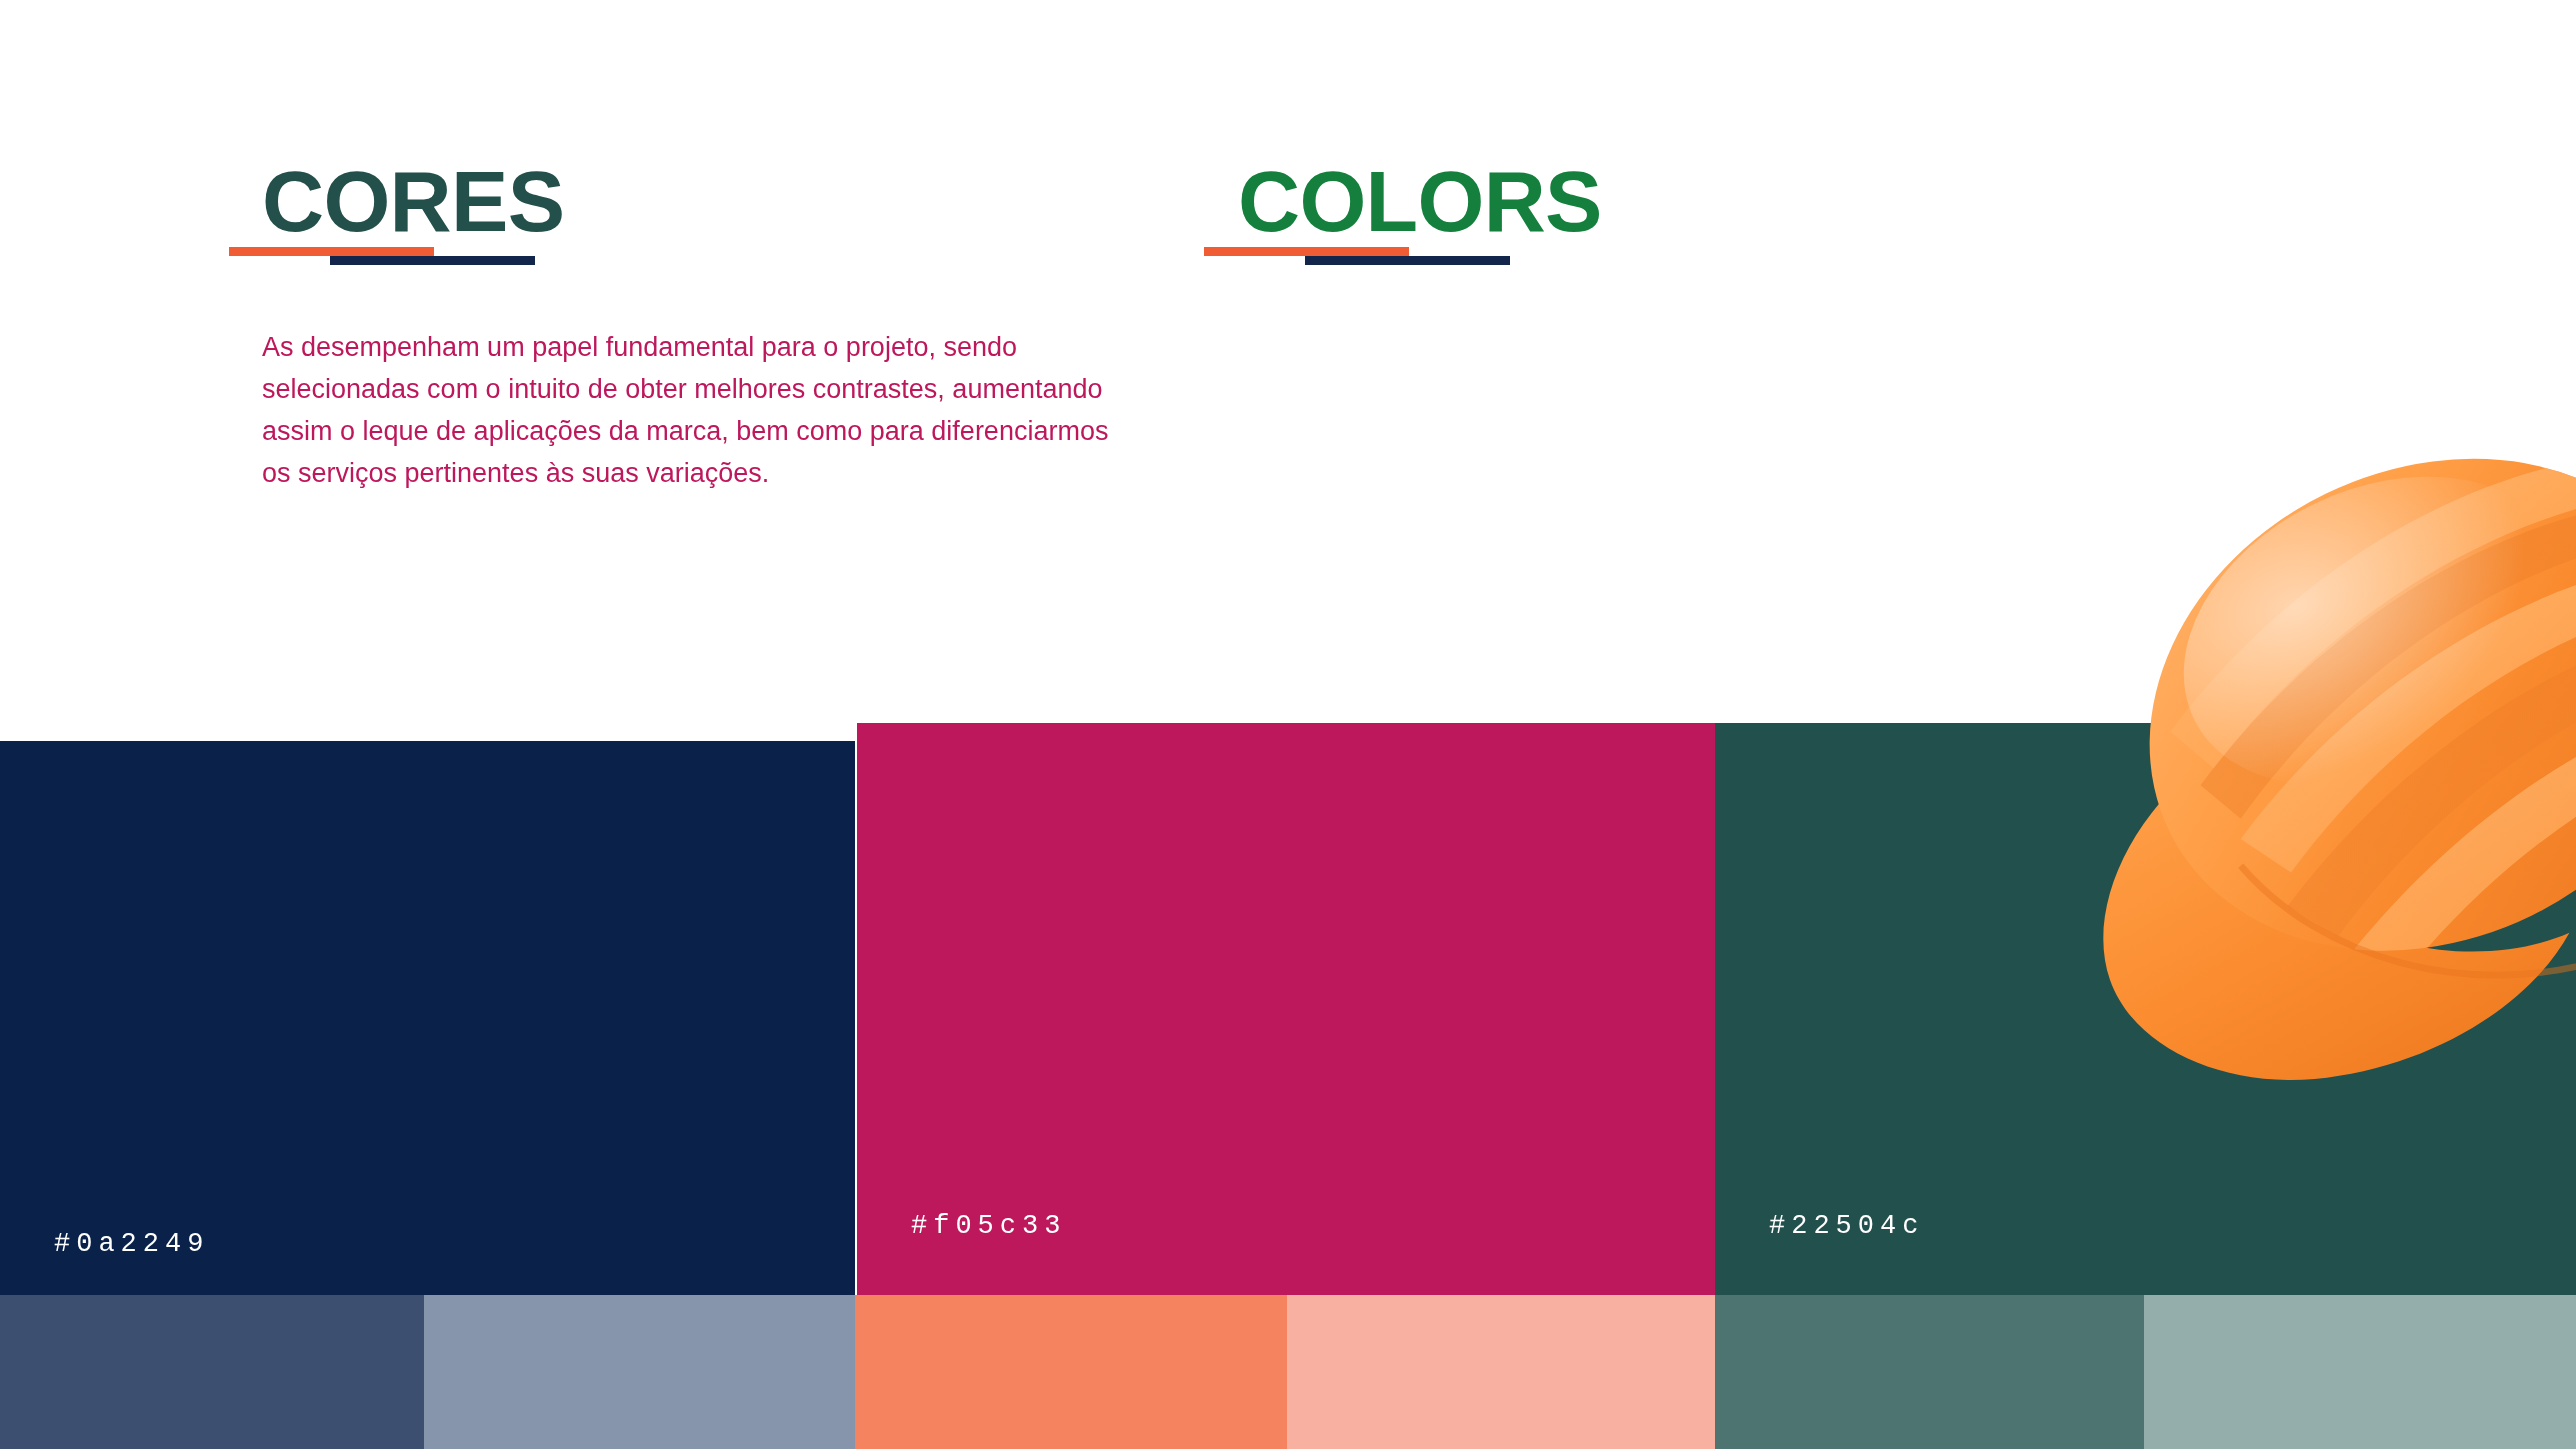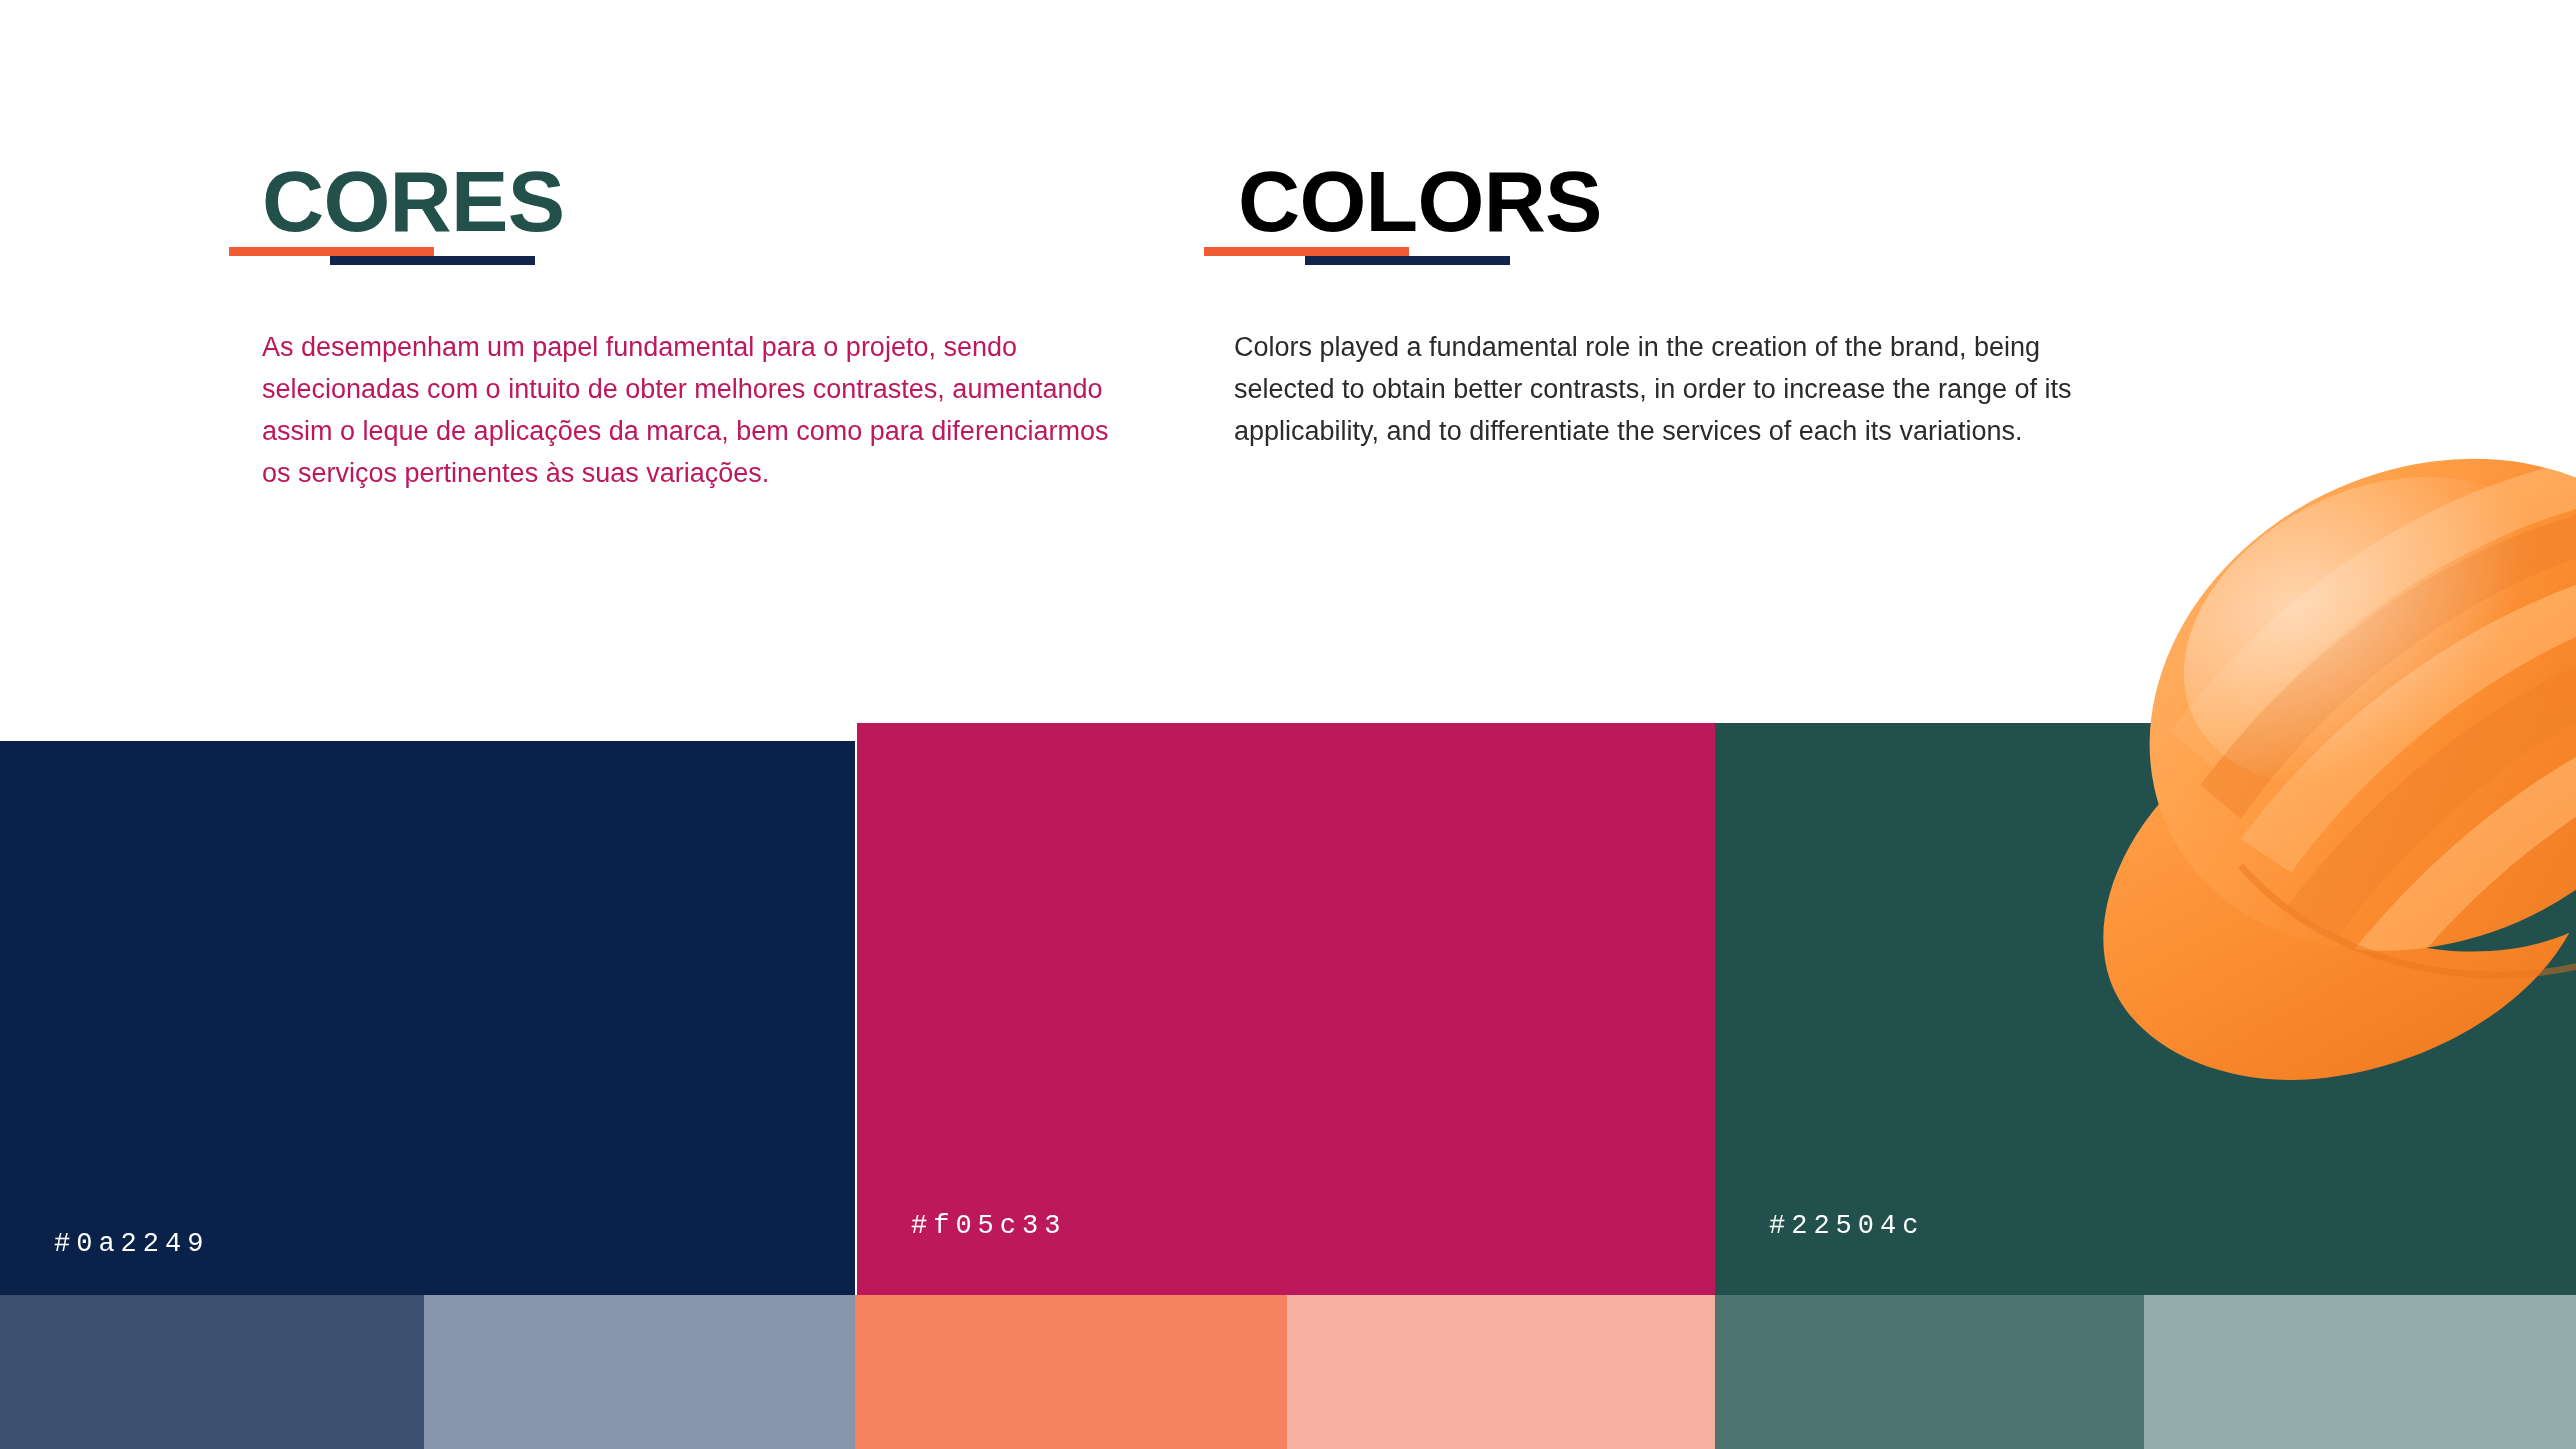--- a/index.html
+++ b/index.html
@@ -96,24 +96,23 @@
 
 <div class="page">
 
   <div class="top-area">
 
     <div class="heading head-pt" style="color: rgb(36, 80, 75);">CORES</div>
     <div class="bar bar-orange bar-pt-orange" style="background: rgb(240, 92, 51);"></div>
     <div class="bar bar-navy bar-pt-navy" style="background: rgb(18, 38, 75);"></div>
     <div class="para para-pt" style="color: #be185d;">As desempenham um papel fundamental para o projeto, sendo selecionadas com o intuito de obter melhores contrastes, aumentando assim o leque de aplicações da marca, bem como para diferenciarmos os serviços pertinentes às suas variações.</div>
 
-    <div class="heading head-en" style="color: #000000;">COLORS</div>
+    <div class="heading head-en" style="color: #15803d;">COLORS</div>
     <div class="bar bar-orange bar-en-orange" style="background: rgb(240, 92, 51);"></div>
     <div class="bar bar-navy bar-en-navy" style="background: rgb(18, 38, 75);"></div>
-    <div class="para para-en" style="color: rgb(43, 43, 43);">Colors played a fundamental role in the creation of the brand, being selected to obtain better contrasts, in order to increase the range of its applicability, and to differentiate the services of each its variations.</div>
   </div>
 
   <div class="swatch-band">
     <div class="swatch sw-navy" style="background: rgb(10, 34, 73); margin-top: 18px;">
       <span class="hex-label hex-navy">#0a2249</span>
     </div>
     <div class="swatch sw-orange" style="background: #be185d;">
       <span class="hex-label hex-orange">#f05c33</span>
     </div>
     <div class="swatch sw-green" style="background: rgb(34, 80, 76);">

